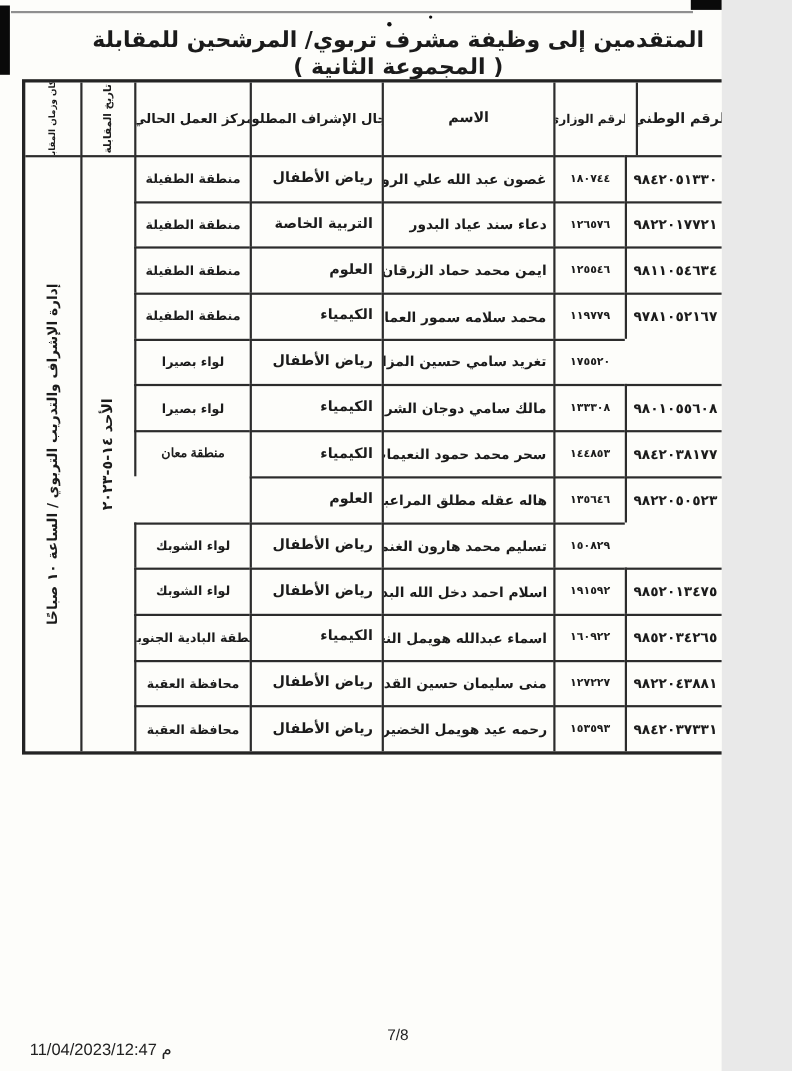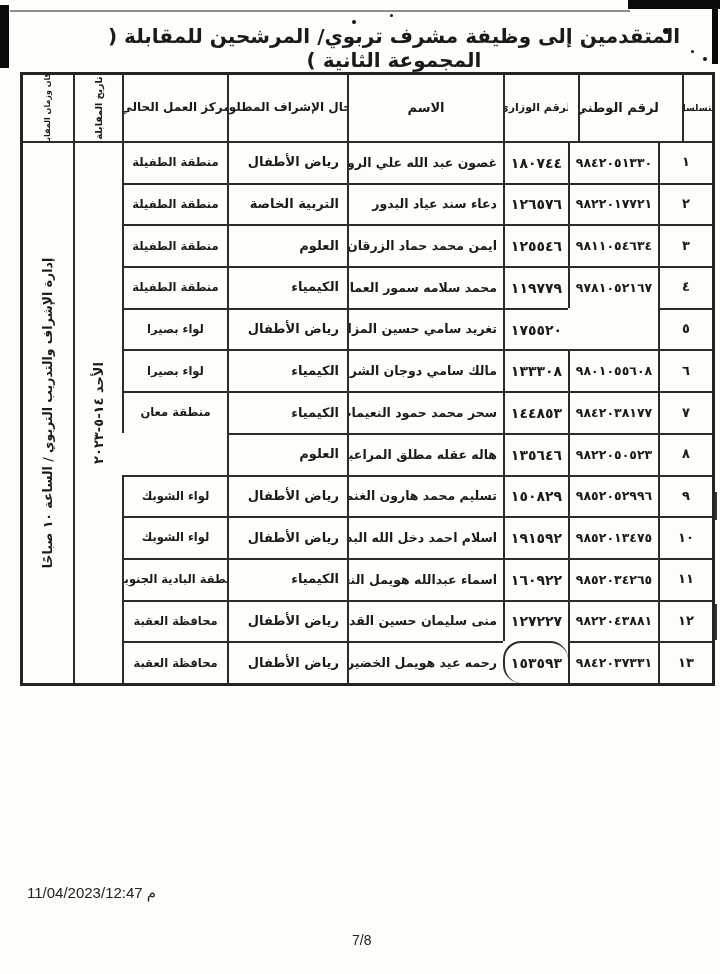--- a/index.html
+++ b/index.html
@@ -1,17 +1,17 @@
 <!DOCTYPE html>
 <html lang="ar"><head>
 <meta charset="utf-8">
 <style>
   html,body{margin:0;padding:0;}
   body{width:720px;height:974px;background:#e9e9e9;}
-  .page{position:relative;width:720px;height:974px;background:#fdfdfa;overflow:hidden;
+  .page{position:relative;width:656px;height:974px;background:#fdfdfa;overflow:hidden;
         font-family:"DejaVu Sans",sans-serif;color:#1b1b1b;}
   
   .artifact{position:absolute;background:#0a0a0a;}
   .speck{position:absolute;background:#111;border-radius:50%;}
   .topline{position:absolute;left:10px;top:10px;width:620px;height:2px;background:#8f8f8f;}
   
   .title{position:absolute;left:80px;right:12px;top:24px;text-align:center;
          direction:rtl;font-size:20px;font-weight:bold;letter-spacing:0;}
   
   .grid{position:absolute;left:20px;top:72px;width:689px;height:608px;
@@ -25,37 +25,37 @@
         white-space:nowrap;overflow:hidden;line-height:1.15;}
   .r1{border-top:none;}
   .no-left{border-left:none;}
   .hdr{font-size:13px;}
   .h-serial{font-size:9px;padding:0 1px;margin-left:24px;}
   .h-ministry{font-size:11px;}
   .h-field{font-size:12px;}
   .h-center{font-size:12px;}
   .c-serial{font-size:13px;}
   .c-national_id{font-size:12.5px;letter-spacing:.5px;}
-  .c-ministry_id{font-size:14px;letter-spacing:.5px;}
+  .c-ministry_id{font-size:10px;letter-spacing:.5px;}
   .c-name{justify-content:flex-start;font-size:12.5px;padding-right:6px;}
   .c-field{justify-content:flex-start;font-size:13px;padding-right:8px;}
   .c-work_center{font-size:11.5px;padding:0 2px;}
   
   .vcell{position:relative;overflow:visible;}
   .vtext{position:absolute;left:50%;top:50%;transform:translate(-50%,-50%) rotate(-90deg);
          white-space:nowrap;font-weight:bold;direction:rtl;}
   .v-date-h{font-size:9.5px;}
   .v-place-h{font-size:8px;}
   .v-date{font-size:13px;}
   .v-place{font-size:12.5px;}
   .vhead{overflow:hidden;}
   
   .pagenum{position:absolute;left:352px;top:932px;font-family:"Liberation Sans",sans-serif;
            font-size:14px;color:#222;}
-  .stamp{position:absolute;left:27px;top:884px;font-family:"Liberation Sans",sans-serif;
+  .stamp{position:absolute;left:27px;top:945px;font-family:"Liberation Sans",sans-serif;
          font-size:15px;color:#222;direction:ltr;}
 </style>
 </head>
 <body>
 
 <div class="page">
 
   <div class="artifact" style="left:0;top:5px;width:9px;height:63px;"></div>
   <div class="topline"></div>
   <div class="artifact" style="left:628px;top:0;width:92px;height:9px;"></div>
@@ -125,28 +125,27 @@
       <div class="cell c-national_id" style="grid-area: 7 / 2;">٩٨٠١٠٥٥٦٠٨</div>
       <div class="cell c-ministry_id" style="grid-area: 7 / 3;">١٣٣٣٠٨</div>
       <div class="cell c-name" style="grid-area: 7 / 4;">مالك سامي دوجان الشراري</div>
       <div class="cell c-field" style="grid-area: 7 / 5;">الكيمياء</div>
       <div class="cell c-work_center" style="grid-area: 7 / 6;">لواء بصيرا</div>
       <div class="cell c-serial" style="grid-area: 8 / 1;">٧</div>
       <div class="cell c-national_id" style="grid-area: 8 / 2;">٩٨٤٢٠٣٨١٧٧</div>
       <div class="cell c-ministry_id" style="grid-area: 8 / 3;">١٤٤٨٥٣</div>
       <div class="cell c-name" style="grid-area: 8 / 4;">سحر محمد حمود النعيمات</div>
       <div class="cell c-field" style="grid-area: 8 / 5;">الكيمياء</div>
-      <div class="cell c-work_center" style="grid-area: 8 / 6;">منطقة معان</div>
+      <div class="cell c-work_center" style="grid-area: 8 / 6; font-family: Liberation Serif, serif;">منطقة معان</div>
       <div class="cell c-serial" style="grid-area: 9 / 1;">٨</div>
       <div class="cell c-national_id" style="grid-area: 9 / 2;">٩٨٢٢٠٥٠٥٢٣</div>
       <div class="cell c-ministry_id" style="grid-area: 9 / 3;">١٣٥٦٤٦</div>
       <div class="cell c-name" style="grid-area: 9 / 4;">هاله عقله مطلق المراعبه</div>
       <div class="cell c-field" style="grid-area: 9 / 5;">العلوم</div>
       <div class="cell c-serial" style="grid-area: 10 / 1;">٩</div>
-      <div class="cell c-national_id" style="grid-area: 10 / 2;">٩٨٥٢٠٥٢٩٩٦</div>
       <div class="cell c-ministry_id" style="grid-area: 10 / 3;">١٥٠٨٢٩</div>
       <div class="cell c-name" style="grid-area: 10 / 4;">تسليم محمد هارون الغنميين</div>
       <div class="cell c-field" style="grid-area: 10 / 5;">رياض الأطفال</div>
       <div class="cell c-work_center" style="grid-area: 10 / 6;">لواء الشوبك</div>
       <div class="cell c-serial" style="grid-area: 11 / 1;">١٠</div>
       <div class="cell c-national_id" style="grid-area: 11 / 2;">٩٨٥٢٠١٣٤٧٥</div>
       <div class="cell c-ministry_id" style="grid-area: 11 / 3;">١٩١٥٩٢</div>
       <div class="cell c-name" style="grid-area: 11 / 4;">اسلام احمد دخل الله البدور</div>
       <div class="cell c-field" style="grid-area: 11 / 5;">رياض الأطفال</div>
       <div class="cell c-work_center" style="grid-area: 11 / 6;">لواء الشوبك</div>
@@ -157,21 +156,21 @@
       <div class="cell c-field" style="grid-area: 12 / 5;">الكيمياء</div>
       <div class="cell c-work_center" style="grid-area: 12 / 6;">منطقة البادية الجنوبية</div>
       <div class="cell c-serial" style="grid-area: 13 / 1;">١٢</div>
       <div class="cell c-national_id" style="grid-area: 13 / 2;">٩٨٢٢٠٤٣٨٨١</div>
       <div class="cell c-ministry_id" style="grid-area: 13 / 3;">١٢٧٢٢٧</div>
       <div class="cell c-name" style="grid-area: 13 / 4;">منى سليمان حسين القدمان</div>
       <div class="cell c-field" style="grid-area: 13 / 5;">رياض الأطفال</div>
       <div class="cell c-work_center" style="grid-area: 13 / 6;">محافظة العقبة</div>
       <div class="cell c-serial" style="grid-area: 14 / 1;">١٣</div>
       <div class="cell c-national_id" style="grid-area: 14 / 2;">٩٨٤٢٠٣٧٣٣١</div>
-      <div class="cell c-ministry_id" style="grid-area: 14 / 3; border-radius: 18px;">١٥٣٥٩٣</div>
+      <div class="cell c-ministry_id" style="grid-area: 14 / 3;">١٥٣٥٩٣</div>
       <div class="cell c-name" style="grid-area: 14 / 4;">رحمه عيد هويمل الخضيرات</div>
       <div class="cell c-field" style="grid-area: 14 / 5;">رياض الأطفال</div>
       <div class="cell c-work_center" style="grid-area: 14 / 6;">محافظة العقبة</div>
     </div>
 
   <div class="pagenum">7/8</div>
   <div class="stamp">11/04/2023/12:47 م</div>
 
 </div>
 

